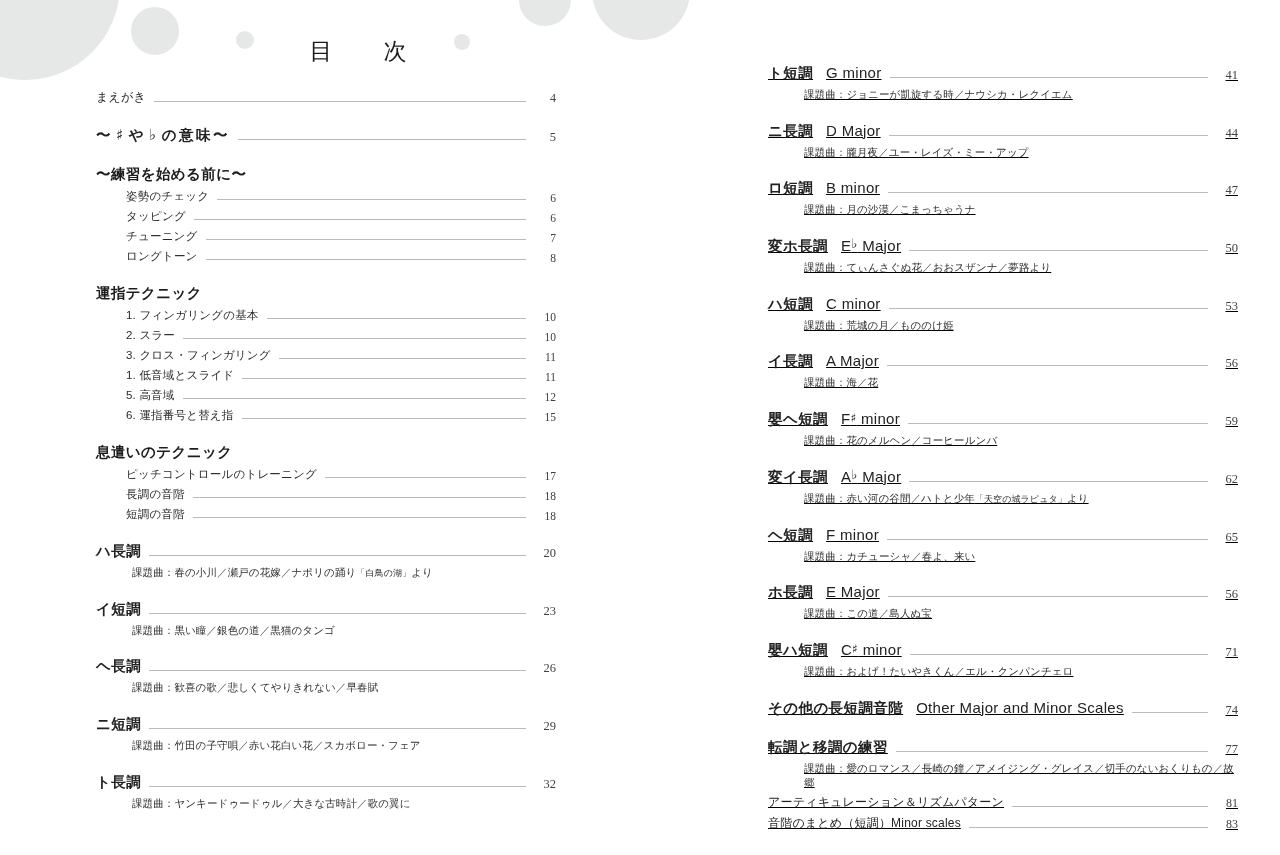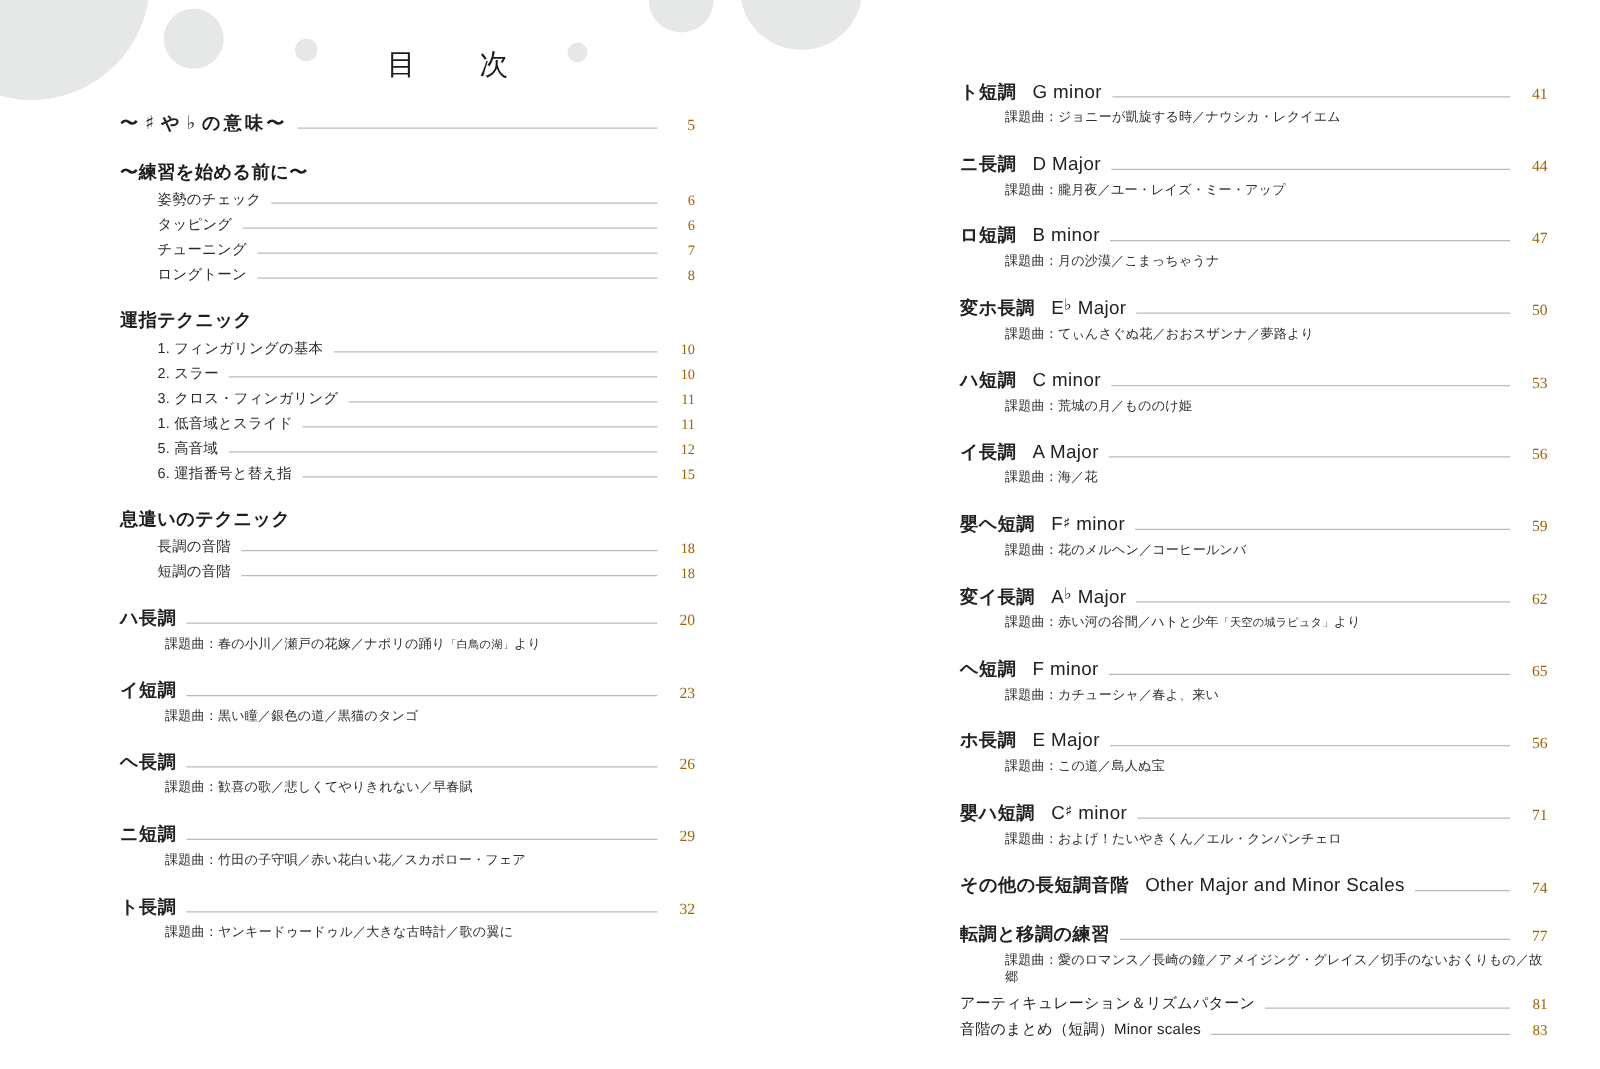--- a/index.html
+++ b/index.html
@@ -34,21 +34,21 @@
     z-index: 2;
     width: 1280px;
     height: 855px;
     display: flex;
   }
   .page {
     position: relative;
     height: 724px;
   }
   #page-left  { width: 660px; }
-  #page-right { width: 620px; }
+  #page-right { width: 620px; text-decoration: underline; }
 
   
   #toc-title {
     text-align: center;
     font-size: 23px;
     letter-spacing: 14px;
     padding-left: 14px;
     color: #1b1b1b;
     font-family: "DejaVu Sans", sans-serif;
     font-weight: 400;
@@ -80,21 +80,21 @@
     flex: 1 1 auto;
     border-bottom: 1px solid #b9bcbe;
     margin: 0 8px 5px 8px;
     min-width: 10px;
     height: 1px;
   }
   .row .pageno {
     flex: 0 0 auto;
     font-family: "Liberation Serif", serif;
     font-size: 12.5px;
-    color: #a16207;
+    color: #404040;
     text-align: right;
     width: 22px;
   }
 
   
   .lvl-h1 { margin-top: 20px; }
   .lvl-h1 .label {
     font-size: 14.5px;
     font-weight: 700;
     letter-spacing: 0.4px;
@@ -174,20 +174,25 @@
     <div class="deco-circle" style="left: 454px; top: 34px; width: 16px; height: 16px; background: rgb(230, 232, 232);"></div>
     <div class="deco-circle" style="left: 519px; top: -26px; width: 52px; height: 52px; background: rgb(230, 232, 232);"></div>
     <div class="deco-circle" style="left: 592px; top: -58px; width: 98px; height: 98px; background: rgb(230, 232, 232);"></div>
   </div>
 
 <div id="spread">
 
   <div class="page" id="page-left">
     <div id="toc-title">目　次</div>
     <div class="toc-body" id="left-list">
+        <div class="row lvl-flat tight">
+          <span class="label">まえがき</span>
+          <span class="leader" style="border-bottom-color: rgb(185, 188, 190);"></span>
+          <span class="pageno">4</span>
+        </div>
         <div class="row lvl-h1 spaced">
           <span class="label">〜<span class="inline-acc">♯</span>や<span class="inline-acc">♭</span>の意味〜</span>
           <span class="leader" style="border-bottom-color: rgb(185, 188, 190);"></span>
           <span class="pageno">5</span>
         </div>
         <div class="group-head">〜練習を始める前に〜</div>
         <div class="row lvl-h2">
           <span class="label">姿勢のチェック</span>
           <span class="leader" style="border-bottom-color: rgb(185, 188, 190);"></span>
           <span class="pageno">6</span>
@@ -232,20 +237,25 @@
           <span class="label">5. 高音域</span>
           <span class="leader" style="border-bottom-color: rgb(185, 188, 190);"></span>
           <span class="pageno">12</span>
         </div>
         <div class="row lvl-h2">
           <span class="label">6. 運指番号と替え指</span>
           <span class="leader" style="border-bottom-color: rgb(185, 188, 190);"></span>
           <span class="pageno">15</span>
         </div>
         <div class="group-head">息遣いのテクニック</div>
+        <div class="row lvl-h2">
+          <span class="label">ピッチコントロールのトレーニング</span>
+          <span class="leader" style="border-bottom-color: rgb(185, 188, 190);"></span>
+          <span class="pageno">17</span>
+        </div>
         <div class="row lvl-h2">
           <span class="label">長調の音階</span>
           <span class="leader" style="border-bottom-color: rgb(185, 188, 190);"></span>
           <span class="pageno">18</span>
         </div>
         <div class="row lvl-h2">
           <span class="label">短調の音階</span>
           <span class="leader" style="border-bottom-color: rgb(185, 188, 190);"></span>
           <span class="pageno">18</span>
         </div>

